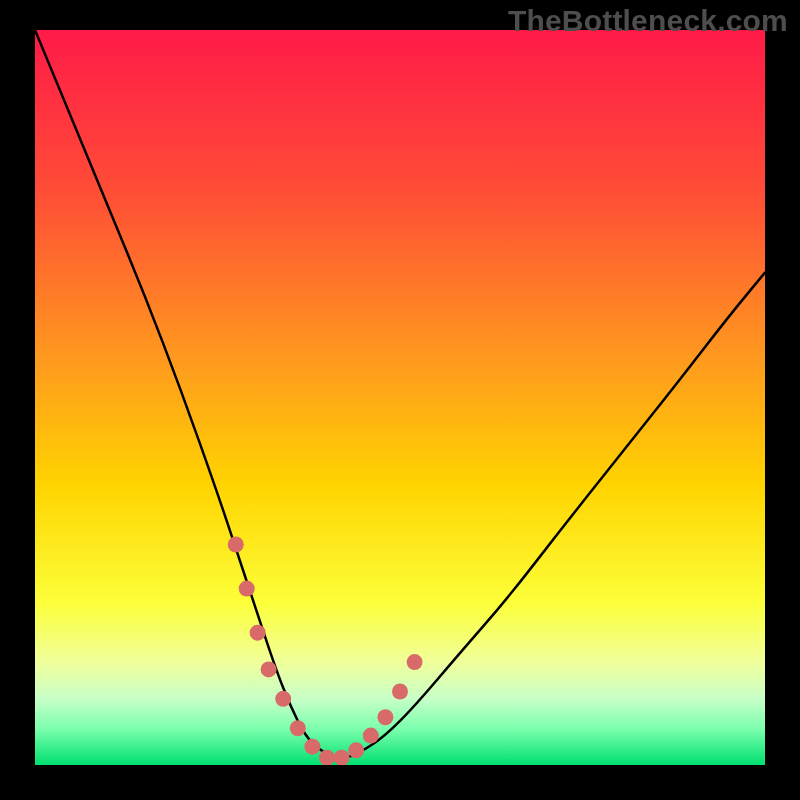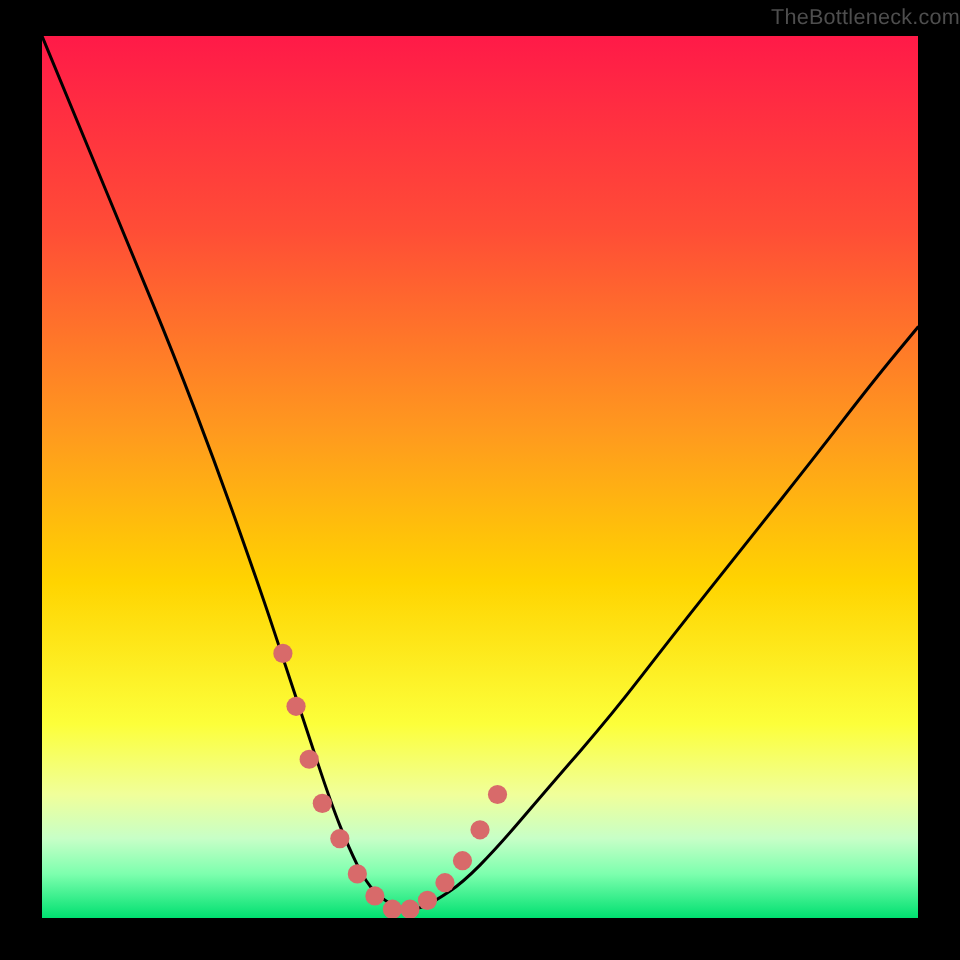--- a/index.html
+++ b/index.html
@@ -1,22 +1,22 @@
 <!DOCTYPE html>
 <html><head>
 <meta charset="utf-8">
 <style>
   html,body{margin:0;padding:0;width:800px;height:800px;overflow:hidden;background:#000;
             font-family:Arial,Helvetica,sans-serif}
   .frame{position:absolute;left:0;top:0;width:800px;height:800px;background:#000}
   .plot{position:absolute;left:35px;top:30px;width:730px;height:735px}
   .grad{position:absolute;left:0;top:0;width:100%;height:100%}
   .lines{position:absolute;left:0;top:0;width:100%;height:100%}
-  .watermark{position:absolute;top:4px;right:0;color:#4e4e4e;font-size:18px;
-             font-weight:400;letter-spacing:0.2px}
+  .watermark{position:absolute;top:4px;right:12px;color:#4e4e4e;font-size:30px;
+             font-weight:700;letter-spacing:0.2px}
 </style>
 </head>
 <body>
 
 <div class="frame">
 
   <div class="plot">
 
     <svg class="grad" viewBox="0 0 730 735" preserveAspectRatio="none">
       <defs>

